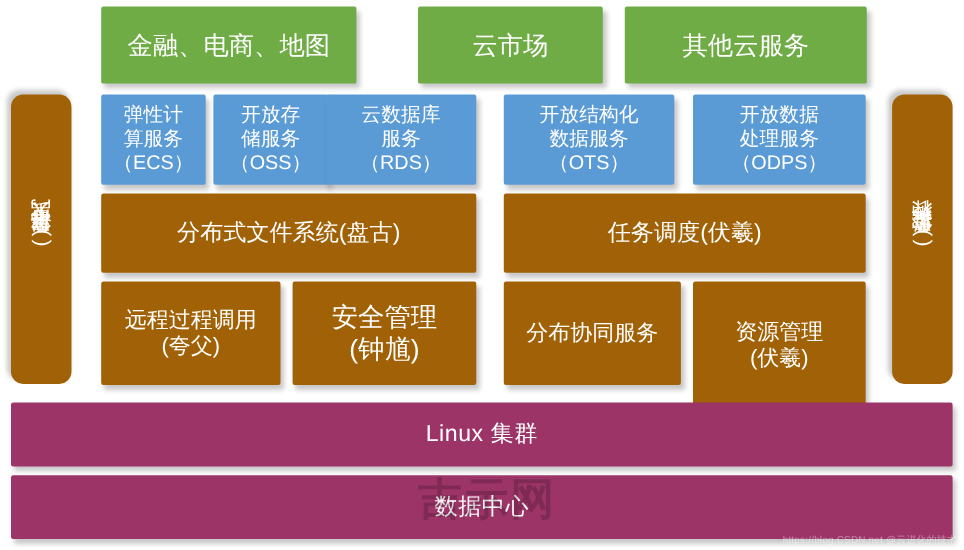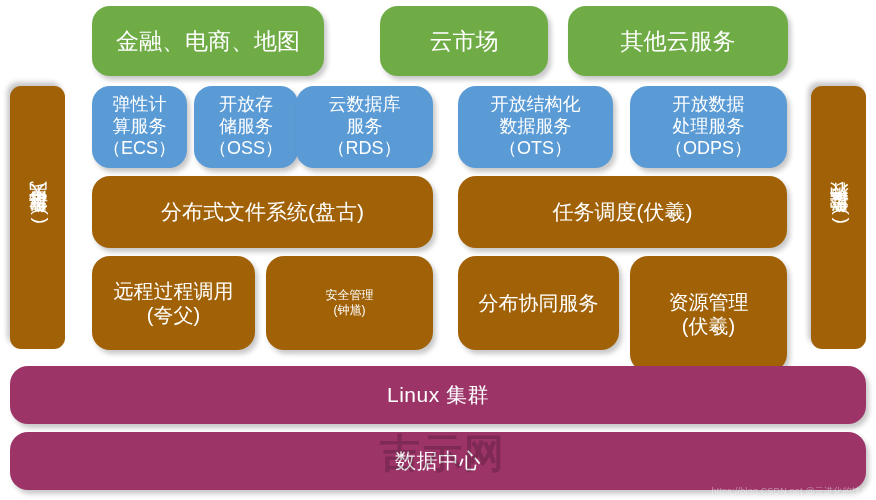--- a/index.html
+++ b/index.html
@@ -13,21 +13,21 @@
 
   
   .box{
     position:absolute;
     box-sizing:border-box;
     display:flex;
     align-items:center;
     justify-content:center;
     text-align:center;
     color:#ffffff;
-    border-radius:18px;
+    border-radius:2px;
     box-shadow:3px 4px 5px rgba(0,0,0,0.22);
     line-height:1.22;
     padding:2px 4px;
     user-select:none;
   }
   .green {background:#6FAC46;}
   .blue  {background:#5B9BD5;}
   .orange{background:#a16207;}
   .purple{background:#9C3468;}
 
@@ -56,21 +56,21 @@
   #svc-rds  { left:296px; top:86px; width:137px; height:82px; font-size:18px; }
   #svc-ots  { left:458px; top:86px; width:155px; height:82px; font-size:18px; }
   #svc-odps { left:630px; top:86px; width:157px; height:82px; font-size:18px; }
 
   
   #plat-pangu { left:92px;  top:176px; width:341px; height:72px; font-size:21px; }
   #plat-fuxi  { left:458px; top:176px; width:329px; height:72px; font-size:21px; }
 
   
   #comp-rpc       { left:92px;  top:256px; width:163px; height:94px; font-size:20px; }
-  #comp-security  { left:266px; top:256px; width:167px; height:94px; font-size:12px; }
+  #comp-security  { left:266px; top:256px; width:167px; height:94px; font-size:24px; }
   #comp-coord     { left:458px; top:256px; width:161px; height:94px; font-size:20px; }
   #comp-resource  { left:630px; top:256px; width:157px; height:116px; font-size:20px; }
 
   
   #bar-linux  { left:10px; top:366px; width:856px; height:58px; font-size:21px; }
   #bar-dc     { left:10px; top:432px; width:856px; height:58px; font-size:21px; }
 
   #bar-linux .lines span,
   #bar-dc .lines span{letter-spacing:0.5px;}
 

